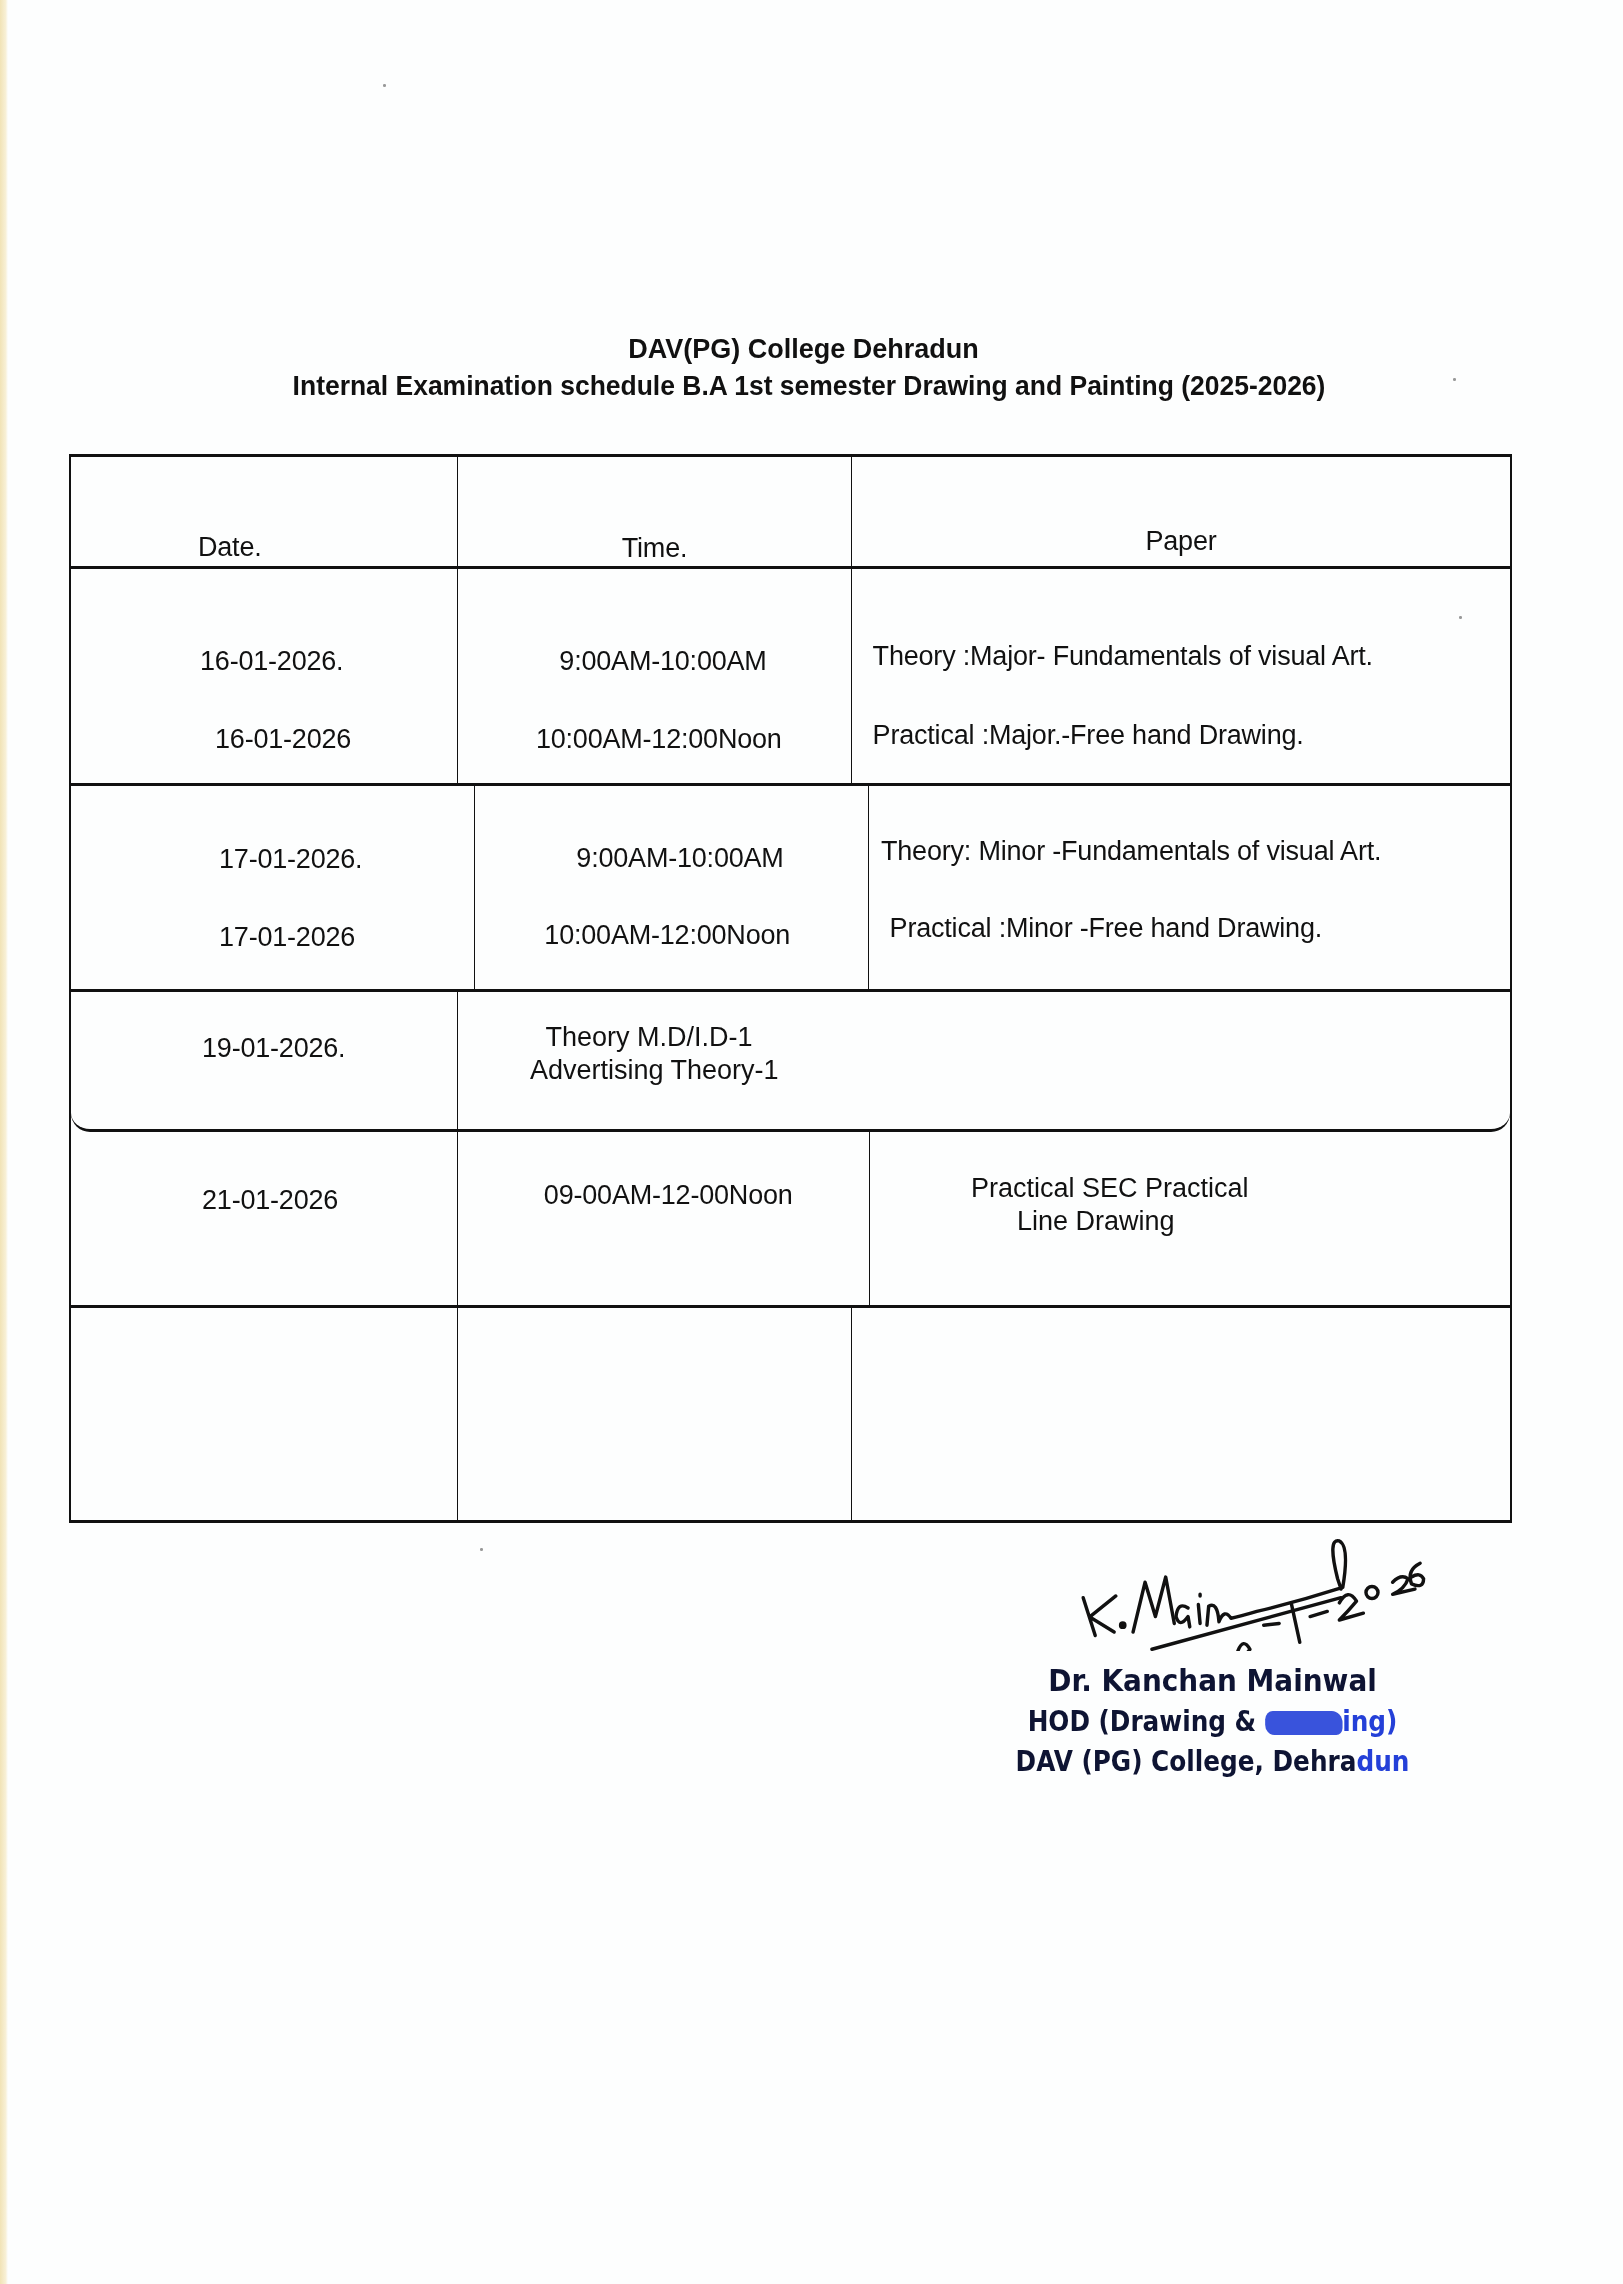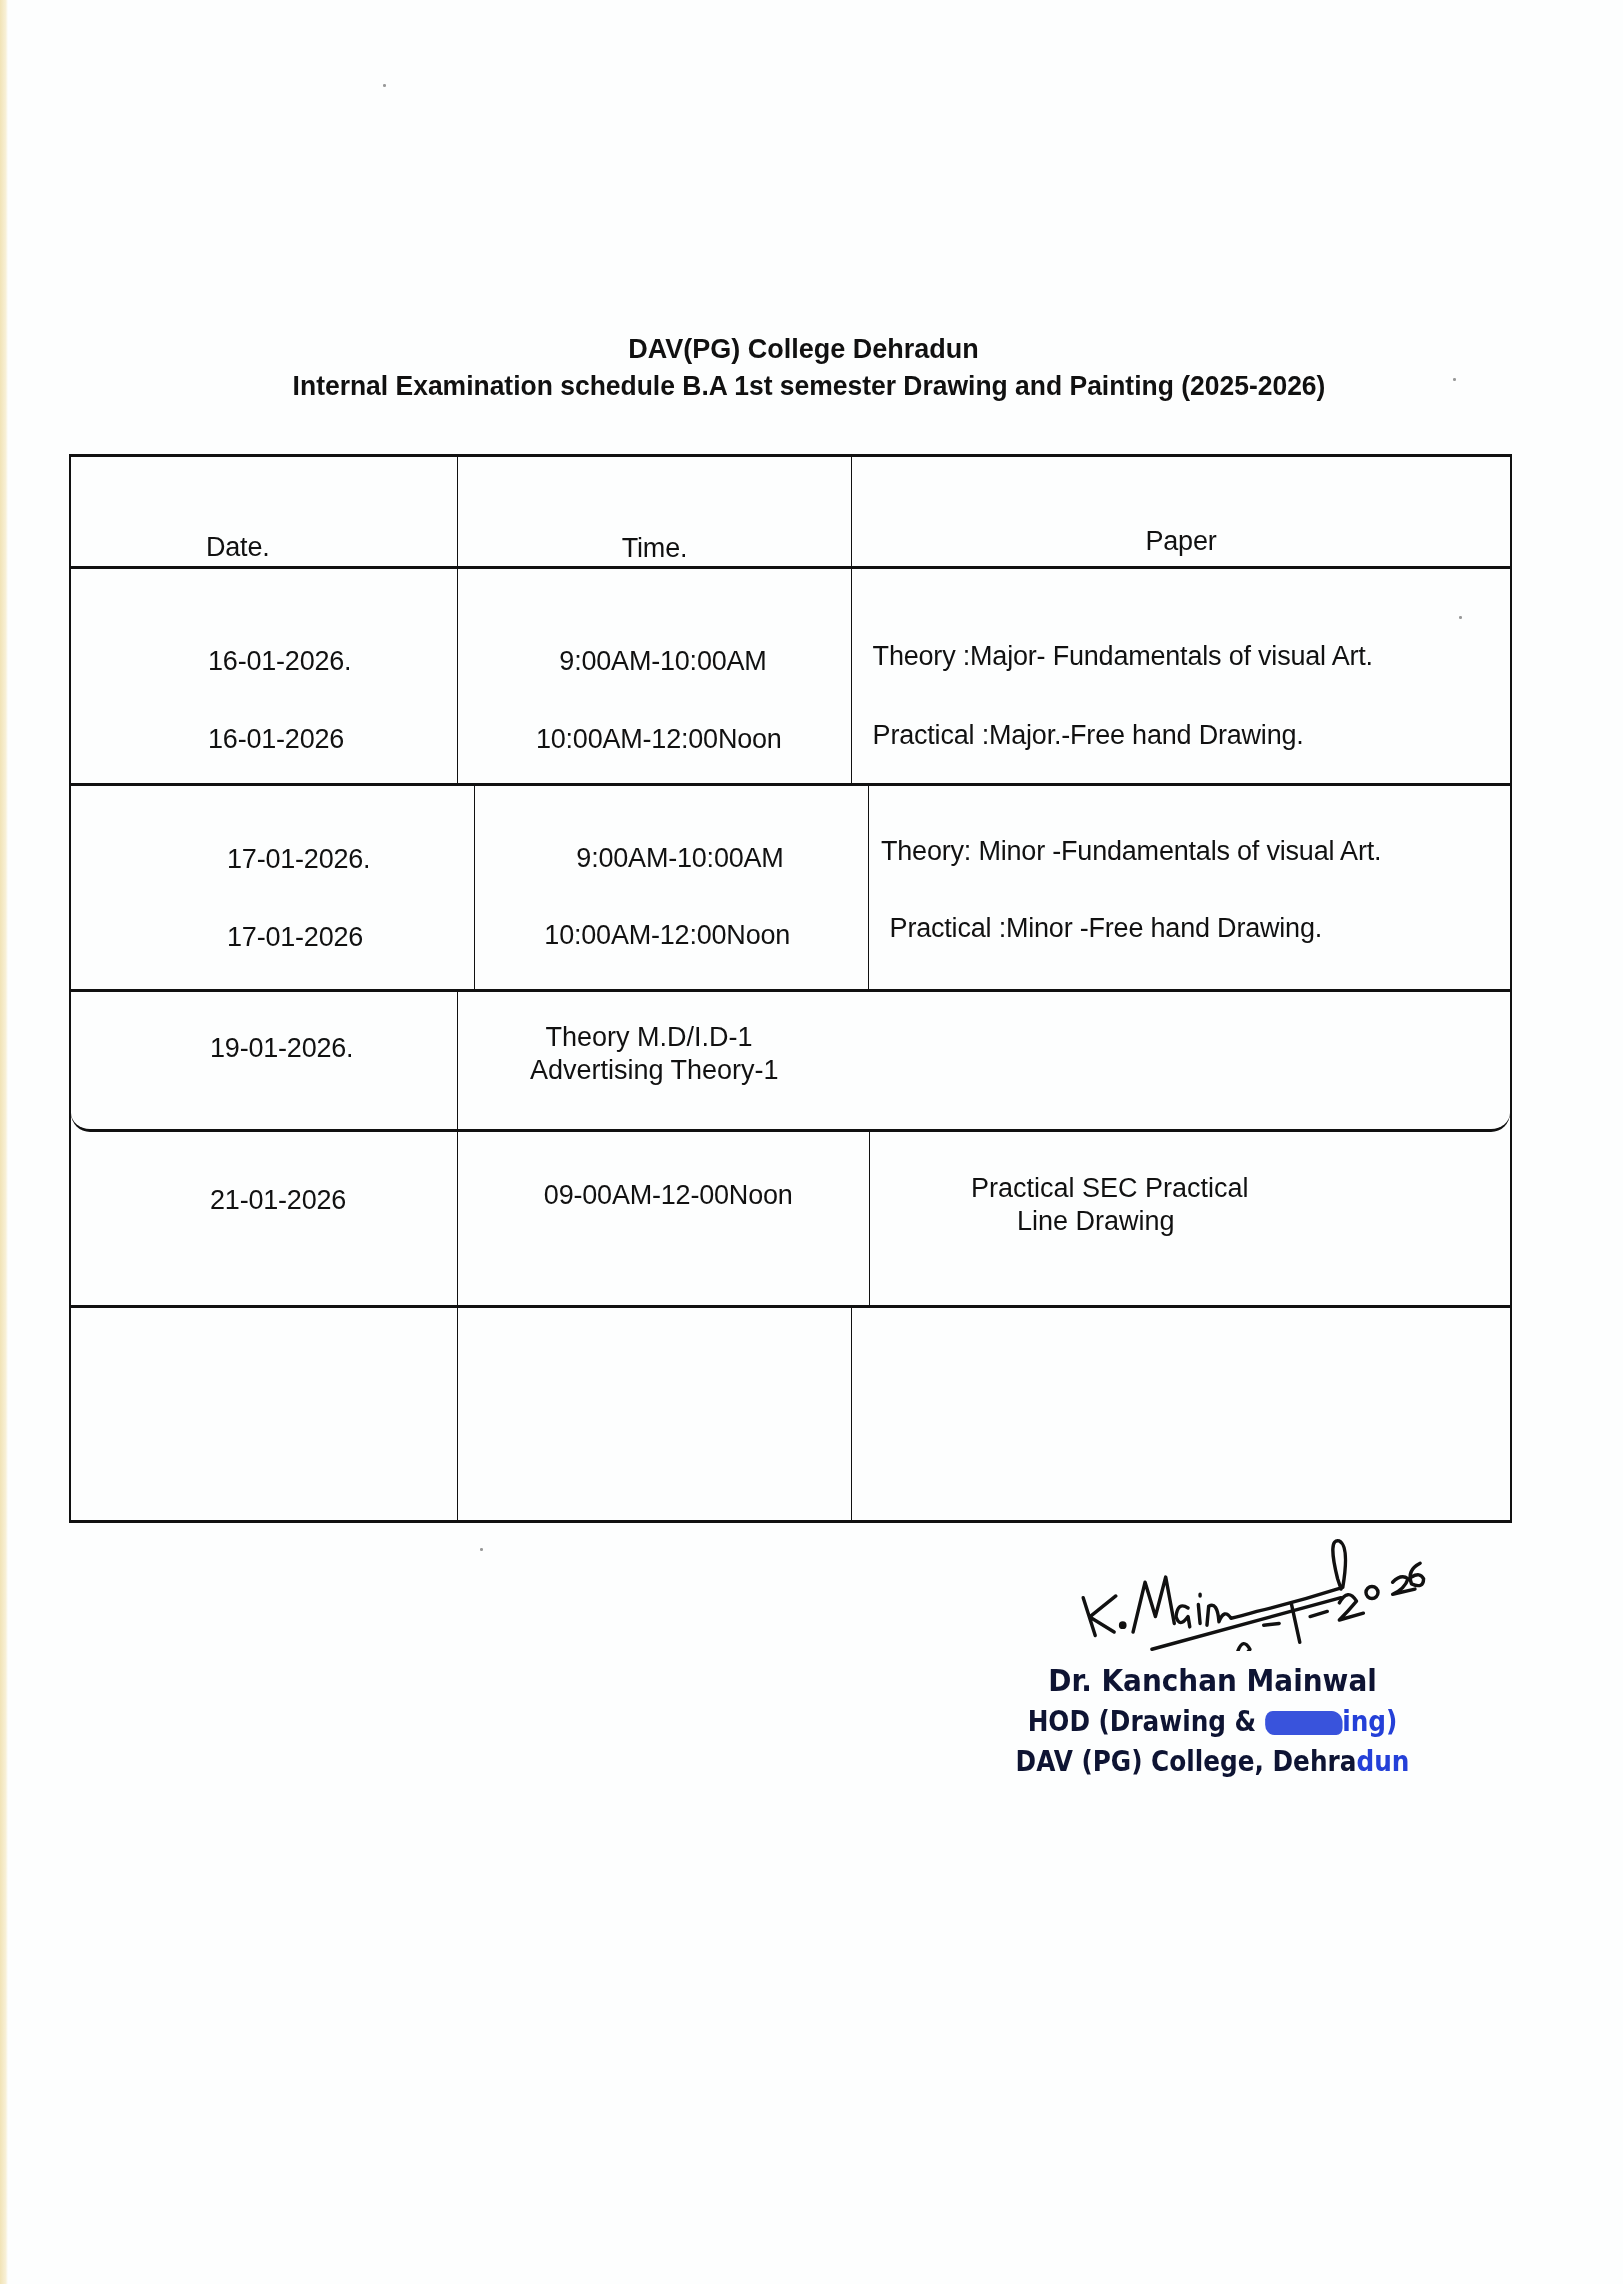--- a/index.html
+++ b/index.html
@@ -32,21 +32,21 @@
 
   .row.head { height: 112px; }
   .row.r1 { height: 217px; }
   .row.r2 { height: 206px; padding-left: 17px; }
   .row.r3 { height: 140px; border-radius: 19px; }
   .row.r4 { height: 176px; gap: 18px; }
   .row.empty { height: 212px; }
 
   .txt { position: absolute; font-size: 27px; white-space: nowrap; letter-spacing: -0.2px; }
   .head .txt { bottom: 3.4px; }
-  .c-date .txt { left: 127px; margin-left: 8px; }
+  .c-date .txt { left: 127px; }
   .c-time .txt { left: 0; right: 0; text-align: center; }
   .c-paper .txt { left: 20.6px; }
 
   .stack { position: absolute; font-size: 27px; line-height: 33px; text-align: left; }
 
   .sig-wrap { position: absolute; left: 1066px; top: 1522px; width: 361px; height: 129px; }
   .sig-svg { width: 100%; height: 100%; }
 
   .stamp { position: absolute; left: 989px; top: 1660px; width: 447px; text-align: center;
            font-family: "DejaVu Sans", sans-serif; font-weight: bold; color: #0e1433; transform: scaleX(.9); }
@@ -77,21 +77,21 @@
       <span class="txt" style="bottom:1.7px">Time.</span>
     </div>
     <div class="cell c-paper">
       <span class="txt" style="left:0;right:0;text-align:center;bottom:8.6px;">Paper</span>
     </div>
   </div>
 
   <div class="row r1">
     <div class="cell c-date">
       <span class="txt" style="top:77px;left:129px">16-01-2026.</span>
-      <span class="txt" style="top:155px;left:129px">16-01-2026</span>
+      <span class="txt" style="top:155px;left:144px">16-01-2026</span>
     </div>
     <div class="cell c-time">
       <span class="txt" style="top:77px;left:17px">9:00AM-10:00AM</span>
       <span class="txt" style="top:155px;left:8.6px">10:00AM-12:00Noon</span>
     </div>
     <div class="cell c-paper">
       <span class="txt" style="top:72px;left:20.6px">Theory :Major- Fundamentals of visual Art.</span>
       <span class="txt" style="top:151px;left:20.6px">Practical :Major.-Free hand Drawing.</span>
     </div>
   </div>

